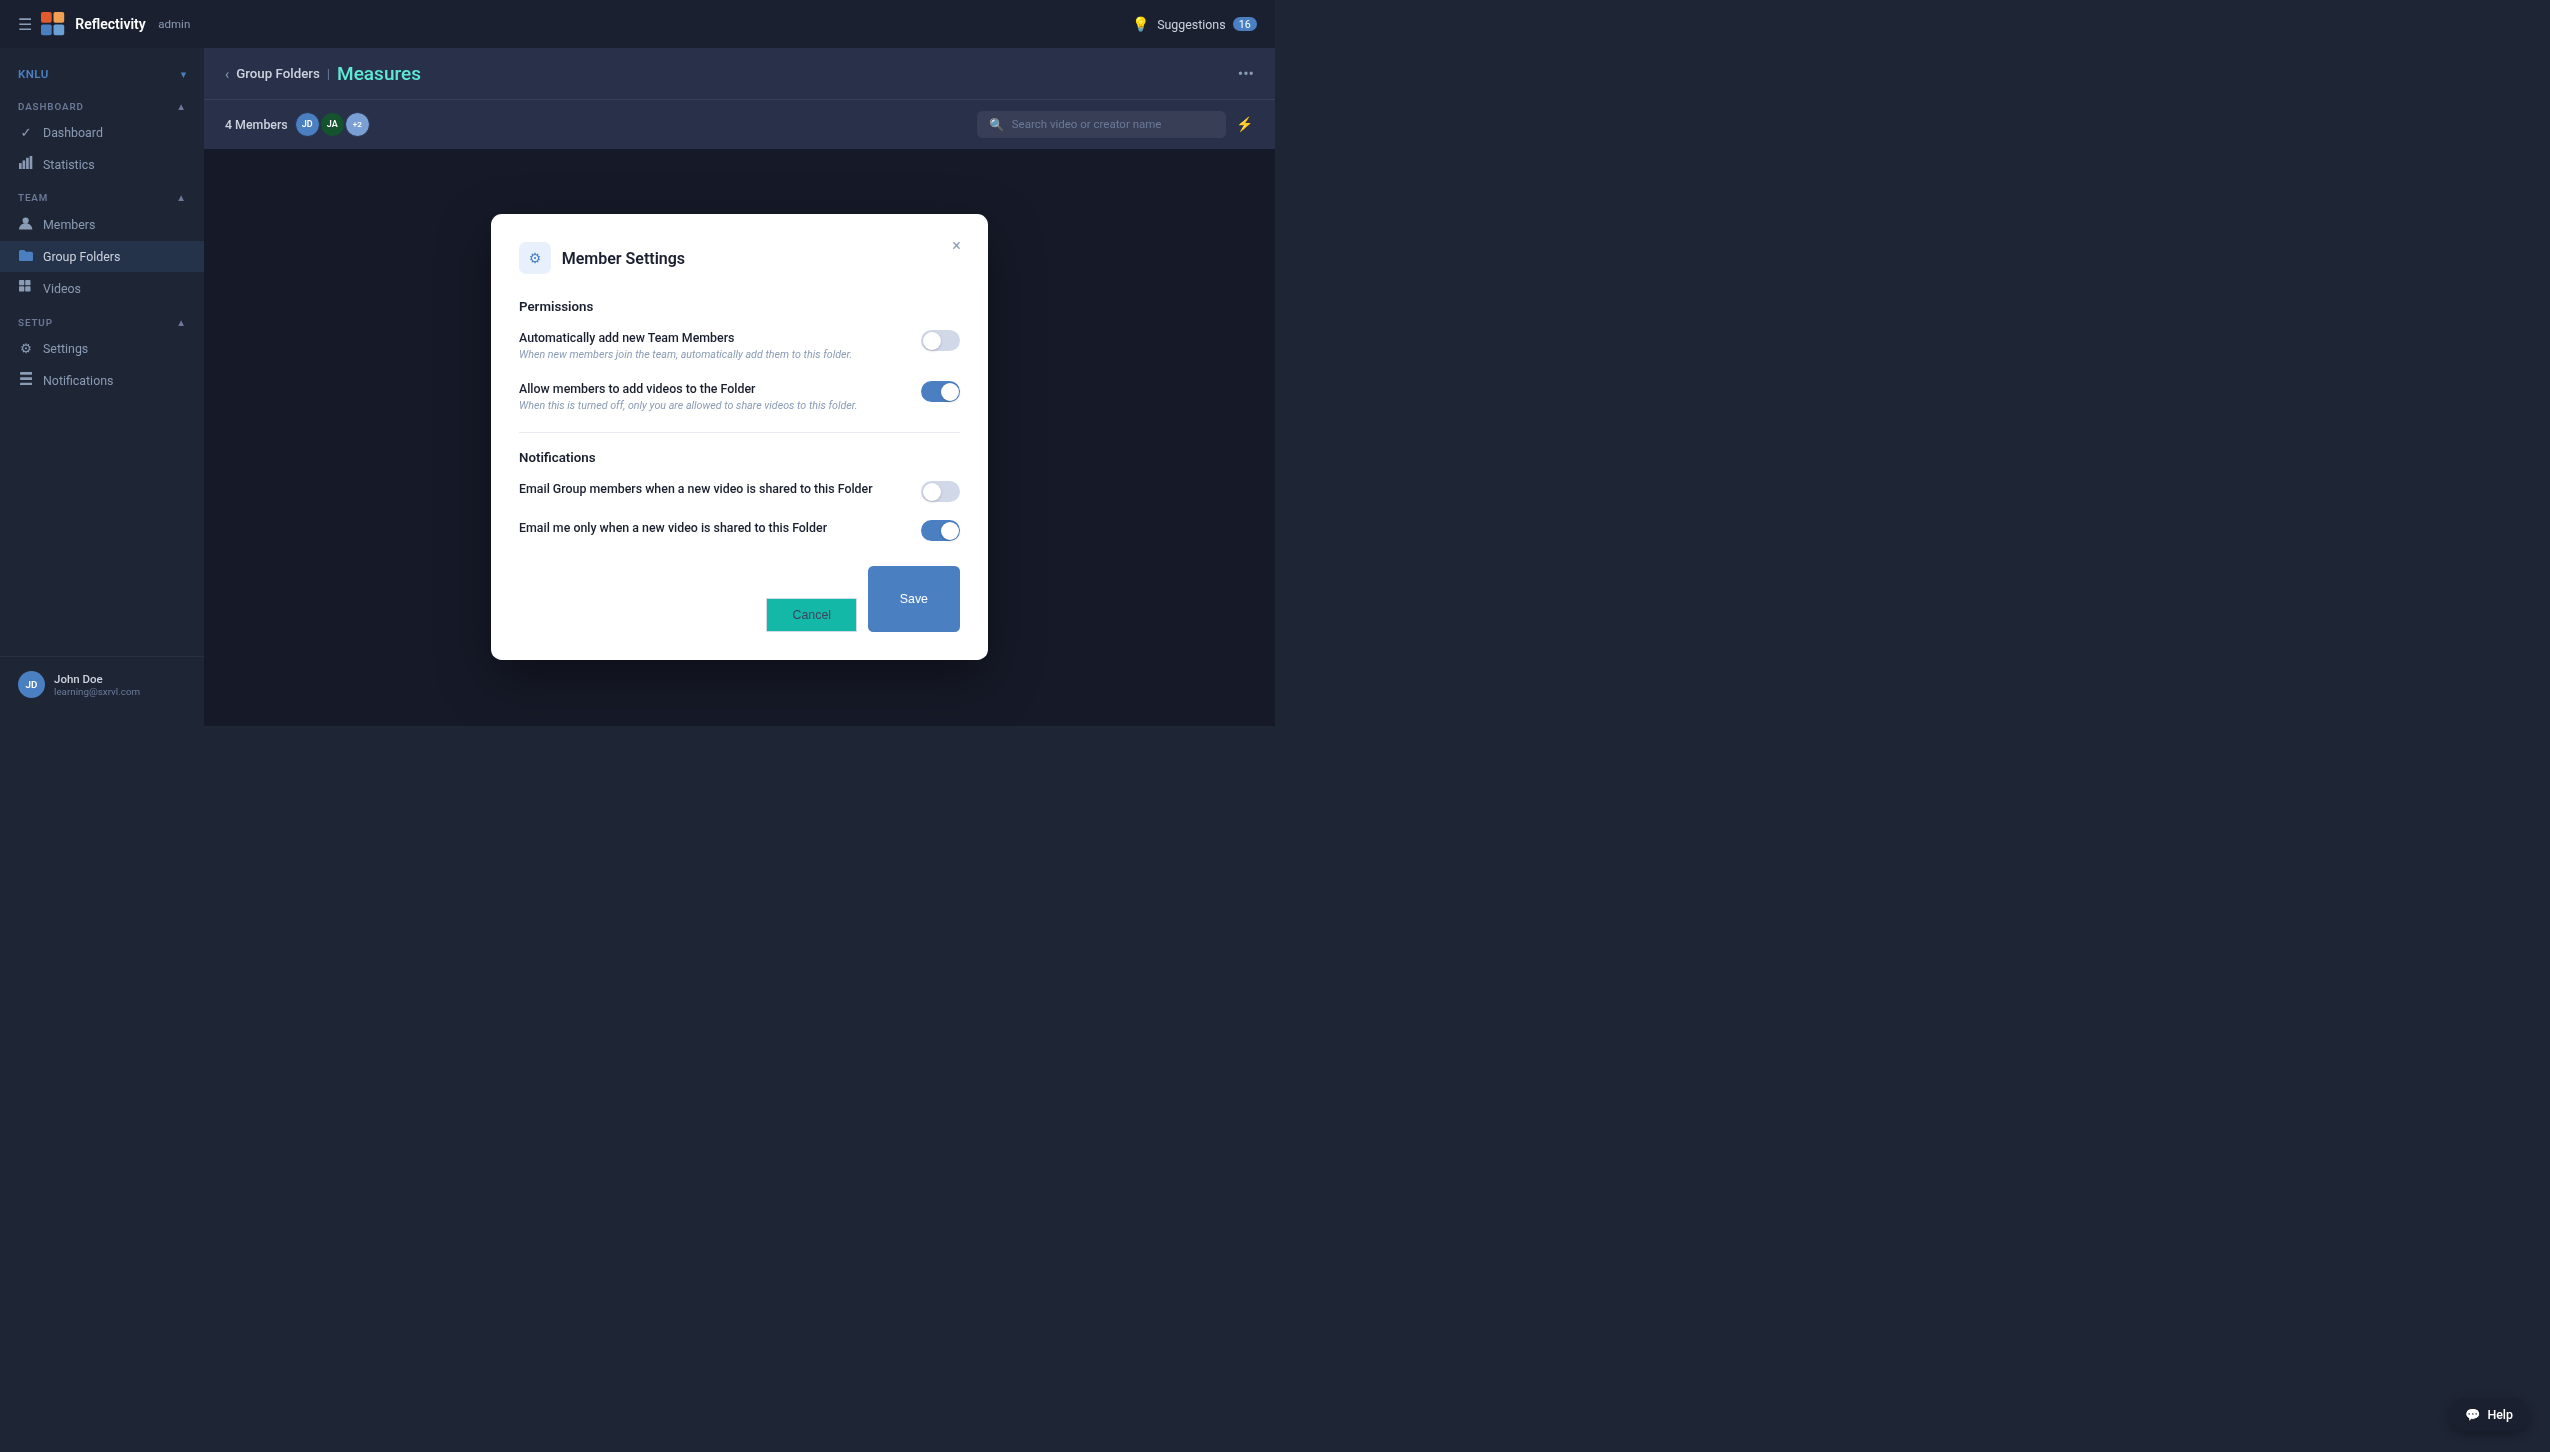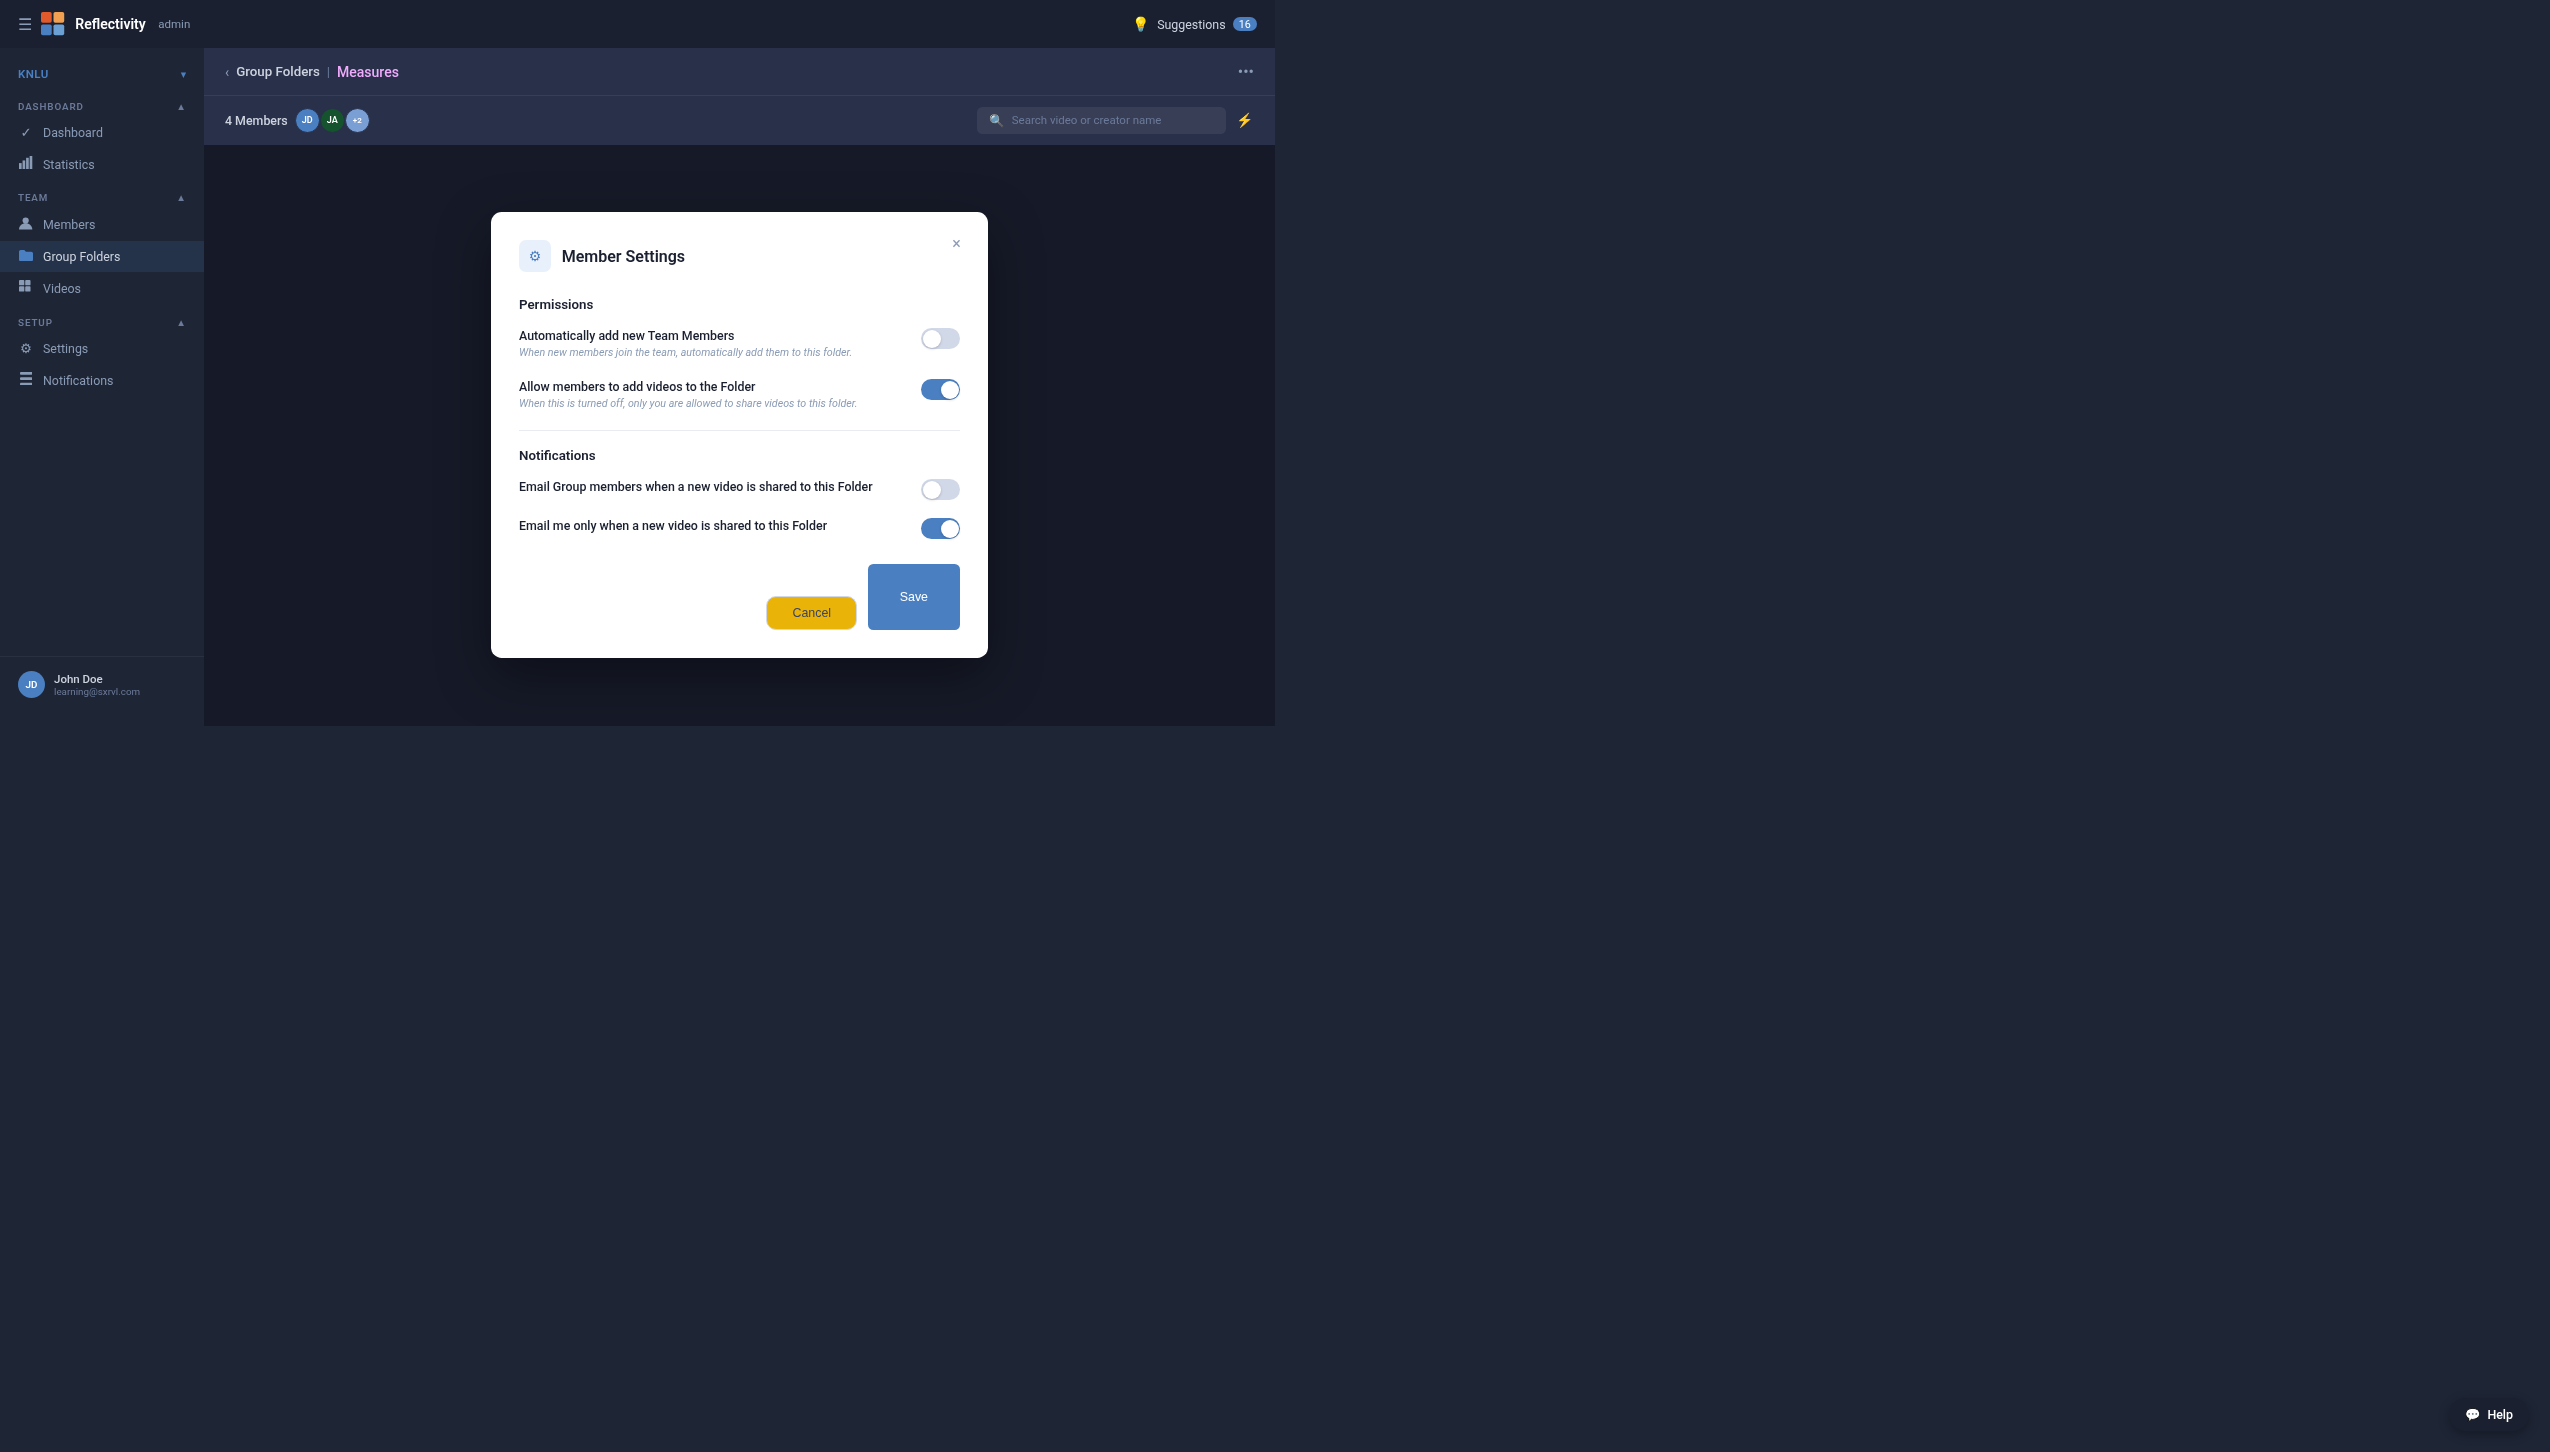--- a/index.html
+++ b/index.html
@@ -196,22 +196,22 @@
     .breadcrumb-item {
       color: #cdd3de;
       font-size: 13.3px;
       font-weight: 500;
     }
     .breadcrumb-sep {
       color: #6b7a99;
       font-size: 13.3px;
     }
     .breadcrumb-current {
-      color: #f0abfc;
-      font-size: 14px;
+      color: #5eead4;
+      font-size: 19px;
       font-weight: 500;
     }
     .header-actions {
       color: #8a9bb5;
       font-size: 16px;
       cursor: pointer;
     }
 
     .content-toolbar {
       padding: 10.7px 21px;
@@ -404,23 +404,23 @@
     }
 
     .modal-footer {
       display: flex;
       justify-content: flex-end;
       gap: 10.7px;
       margin-top: 25px;
     }
     .btn-cancel {
       padding: 9px 25px;
-      border-radius: 10px;
+      border-radius: 1px;
       border: 0.9px solid #d1d8e8;
-      background: #eab308;
+      background: #14b8a6;
       color: #3a4560;
       font-size: 12.4px;
       font-weight: 500;
       cursor: pointer;
       margin-top: 32px;
     }
     .btn-save {
       padding: 9px 32px;
       border-radius: 5.3px;
       border: none;

